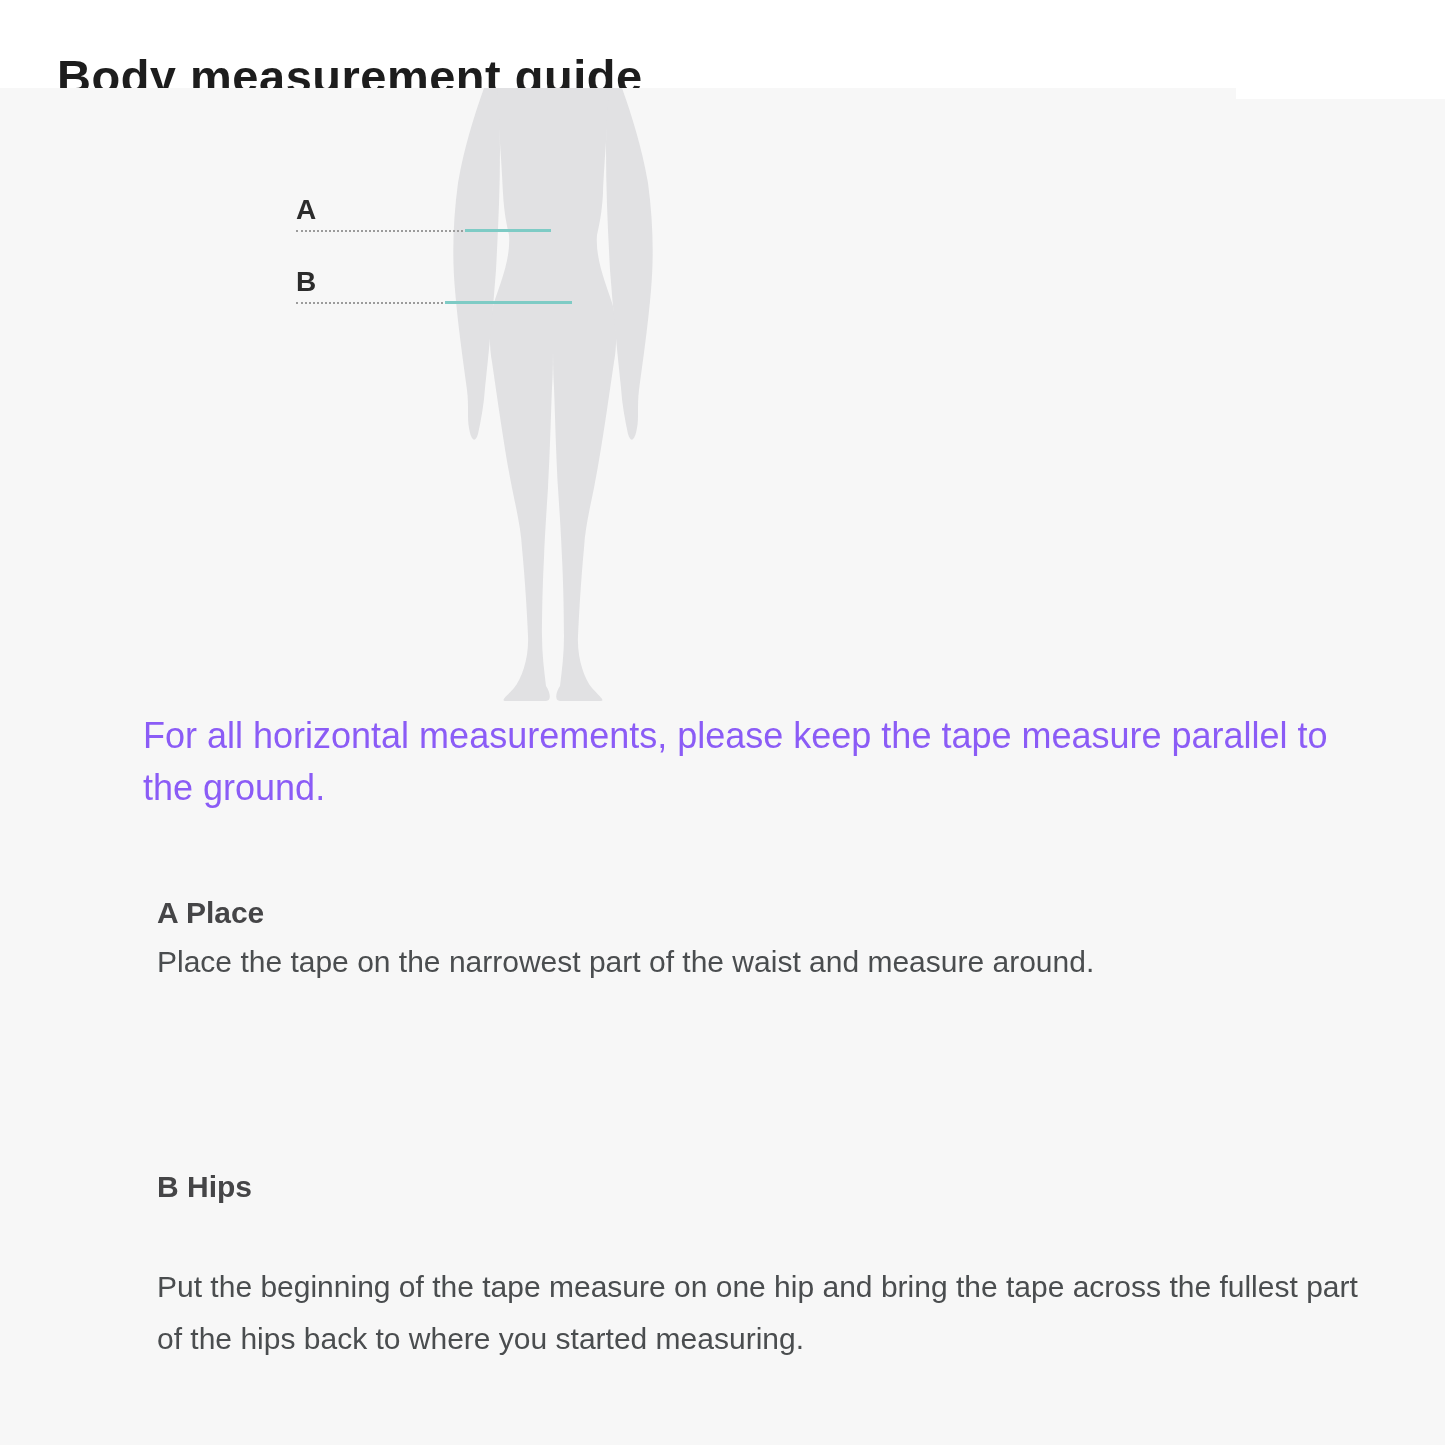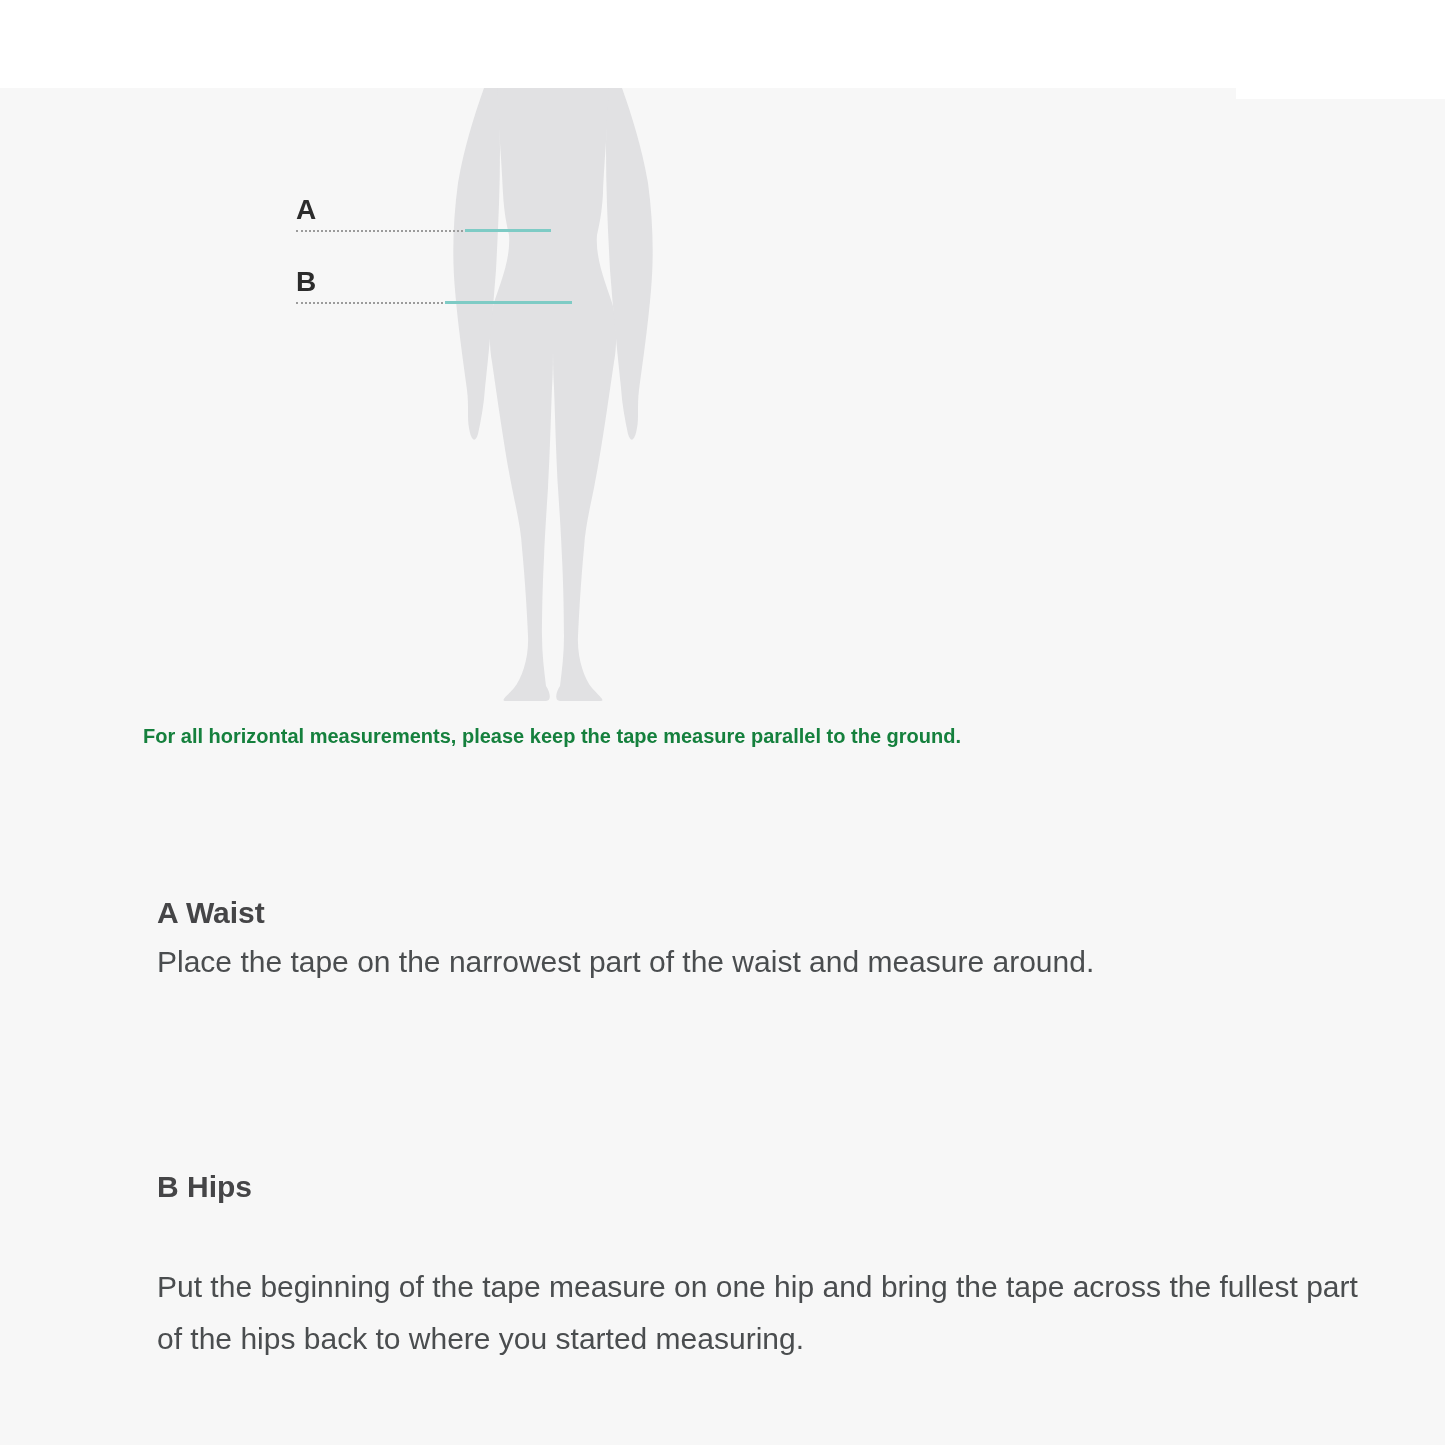--- a/index.html
+++ b/index.html
@@ -56,22 +56,22 @@
   .sizing-note {
     position: absolute; left: 758px; top: 124px;
     width: 545px;
     font-size: 52px; line-height: 64px; font-weight: 300;
     color: #55585a; text-align: center;
   }
 
   .general-note {
     position: absolute; left: 143px; top: 622px;
     width: 1225px;
-    font-size: 20px; line-height: 52px; font-weight: 700;
-    color: #15803d;
+    font-size: 36px; line-height: 52px; font-weight: 400;
+    color: #8b5cf6;
   }
 
   .section-heading {
     position: absolute; left: 157px;
     font-size: 30px; font-weight: 700; color: #454547;
   }
   .heading-a { top: 808px; }
   .heading-b { top: 1082px; }
 
   .section-body {
@@ -81,20 +81,21 @@
     color: #4a4d4f;
   }
   .body-a { top: 848px; }
   .body-b { top: 1173px; }
 </style>
 </head>
 <body>
 
 <div class="page">
 
+  <h1 class="page-title">Body measurement guide</h1>
 
   <div class="panel">
 
     <div class="panel-notch"></div>
 
     <div class="silhouette-wrap">
       <svg width="320" height="620" viewBox="0 0 226 620">
 
         <path d="M 56 0
                  C 59 40 62 80 63 105
@@ -161,20 +162,20 @@
     <div class="dotted-line dotted-a"></div>
     <div class="measure-line measure-a"></div>
 
     <div class="marker-label marker-b">B</div>
     <div class="dotted-line dotted-b"></div>
     <div class="measure-line measure-b"></div>
 
 
     <div class="general-note">For all horizontal measurements, please keep the tape measure parallel to the ground.</div>
 
-    <div class="section-heading heading-a">A Waist</div>
+    <div class="section-heading heading-a">A Place</div>
     <div class="section-body body-a">Place the tape on the narrowest part of the waist and measure around.</div>
 
     <div class="section-heading heading-b">B Hips</div>
     <div class="section-body body-b">Put the beginning of the tape measure on one hip and bring the tape across the fullest part of the hips back to where you started measuring.</div>
 
   </div>
 </div>
 
 </body></html>

